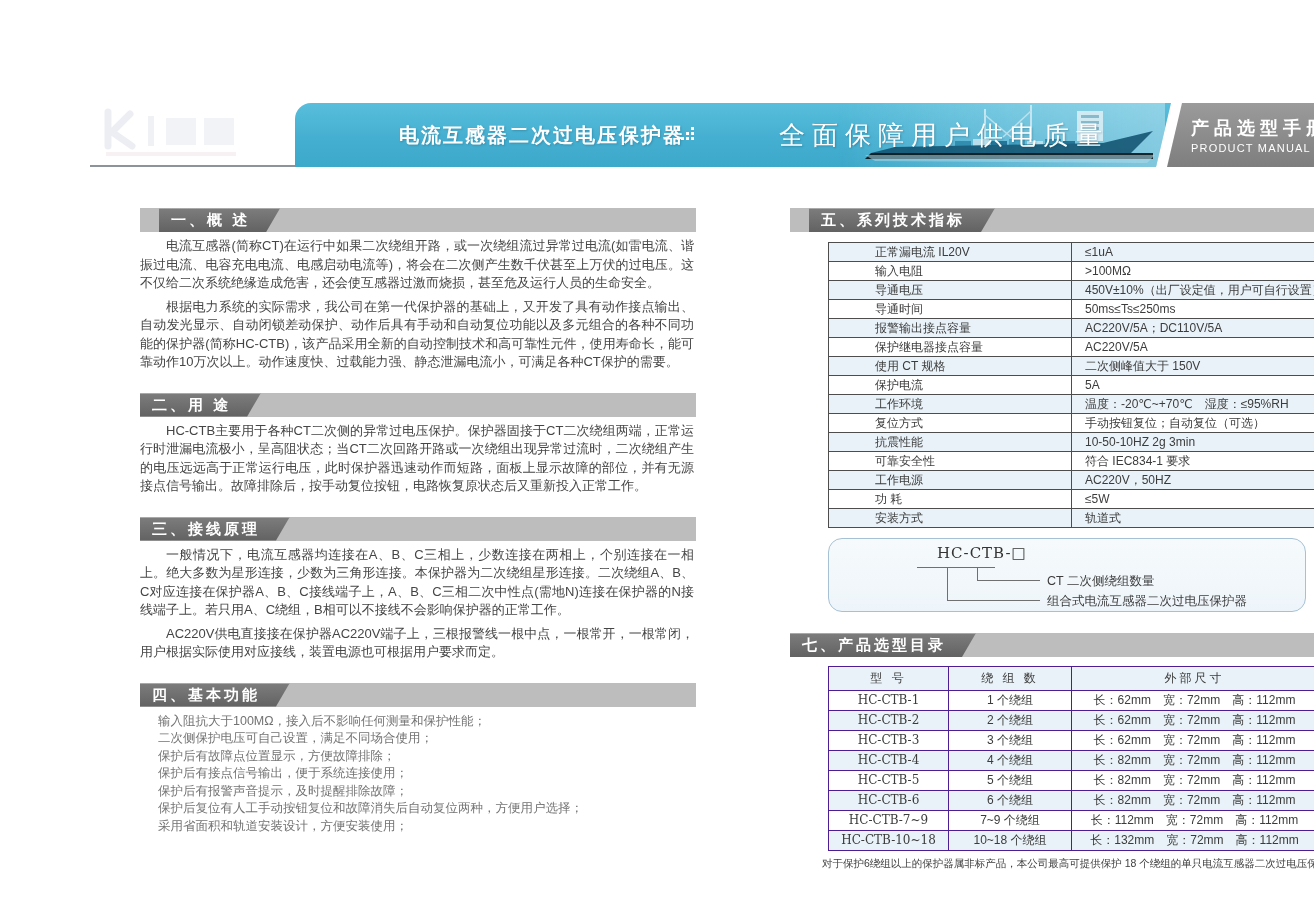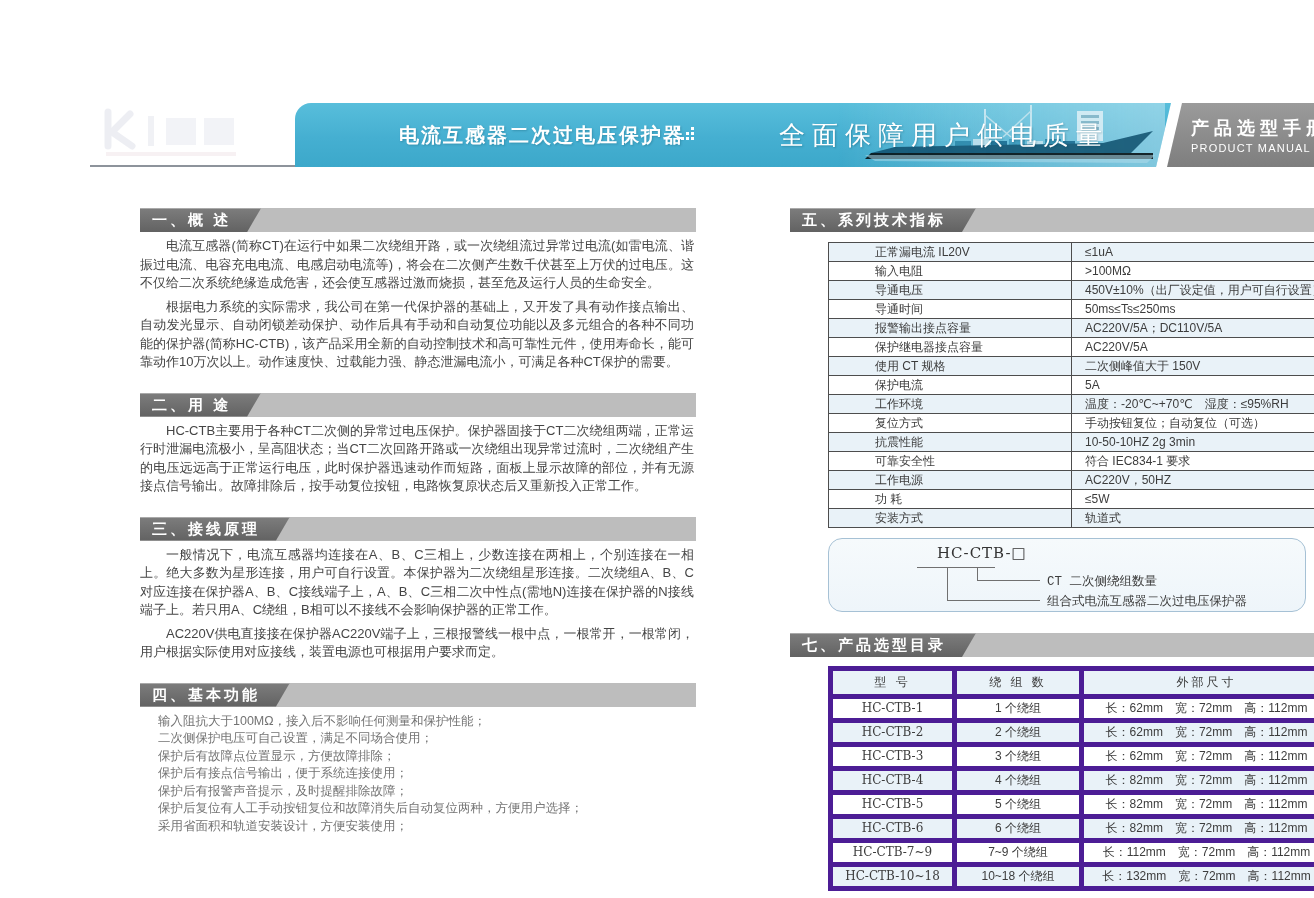--- a/index.html
+++ b/index.html
@@ -40,21 +40,21 @@
     background:linear-gradient(180deg,#9b9b9b,#7e7e7e);
     color:#fff;text-align:left;
   }
   .manual-title{margin:13px 0 0 24px;font-size:18px;font-weight:bold;letter-spacing:5px;white-space:nowrap;}
   .manual-sub{margin:2px 0 0 24px;font-size:11px;letter-spacing:1.2px;white-space:nowrap;}
   
   .col-left{position:absolute;left:140px;top:208px;width:556px;}
   .col-right{position:absolute;left:790px;top:208px;width:524px;}
   
   .sec{height:24px;background:#bdbdbd;position:relative;margin-top:21px;}
-  .sec.first{margin-top:0;}
+  .sec.first{margin-top:0;padding-left:19px;}
   .sec-dark{
     display:inline-block;height:24px;line-height:24px;vertical-align:top;
     background:linear-gradient(180deg,#7d7d7d,#626262);
     color:#fff;font-size:15px;font-weight:bold;letter-spacing:3px;
     padding:0 30px 0 12px;
     clip-path:polygon(0 0,100% 0,calc(100% - 14px) 100%,0 100%);
     box-shadow:inset 0 1px 0 rgba(255,255,255,.35);
     white-space:nowrap;
   }
   
@@ -77,26 +77,26 @@
     border:1px solid #a6c1d5;border-radius:14px;
     background:linear-gradient(180deg,#f6fafc,#eef5fa);
   }
   .model-code{
     position:absolute;left:88px;top:5px;font-family:"DejaVu Serif","Liberation Serif",serif;
     font-size:15px;letter-spacing:1px;color:#333;margin-left:20px;
   }
   .model-underline{position:absolute;left:88px;top:28px;width:78px;height:1px;background:#707070;}
   .model-line-a{position:absolute;left:148px;top:28px;width:62px;height:13px;border-left:1px solid #707070;border-bottom:1px solid #707070;}
   .model-line-b{position:absolute;left:118px;top:28px;width:92px;height:33px;border-left:1px solid #707070;border-bottom:1px solid #707070;}
-  .model-label-a{position:absolute;left:218px;top:34px;font-size:12.5px;color:#3c3c3c;white-space:nowrap;font-family:Liberation Mono, monospace;}
+  .model-label-a{position:absolute;left:218px;top:34px;font-size:12.5px;color:#3c3c3c;white-space:nowrap;}
   .model-label-b{position:absolute;left:218px;top:54px;font-size:12.5px;color:#3c3c3c;white-space:nowrap;}
   
   .catalog-table{margin:9px 0 0 38px;width:480px;}
   .catalog-table th,.catalog-table td{
-    border:5px solid #4c1d95;text-align:center;font-size:12px;color:#3c3c3c;
+    border:1px solid #4c1d95;text-align:center;font-size:12px;color:#3c3c3c;
     overflow:hidden;white-space:nowrap;font-weight:normal;
   }
   .catalog-table th{height:21px;line-height:21px;background:#e9f2f8;letter-spacing:3px;}
   .catalog-table td{height:17px;line-height:17px;}
   .catalog-table tbody tr:nth-child(even) td{background:#e9f2f8;}
   .catalog-table .c1{width:117px;}
   .catalog-table .c2{width:120px;}
   .catalog-table .c3{width:243px;}
   .serif{font-family:"DejaVu Serif","Liberation Serif",serif;}
   .catalog-note{margin:6px 0 0 32px;width:486px;font-size:10.5px;color:#404040;white-space:nowrap;letter-spacing:0;}
@@ -171,21 +171,21 @@
     <p class="para">根据电力系统的实际需求，我公司在第一代保护器的基础上，又开发了具有动作接点输出、自动发光显示、自动闭锁差动保护、动作后具有手动和自动复位功能以及多元组合的各种不同功能的保护器(简称HC-CTB)，该产品采用全新的自动控制技术和高可靠性元件，使用寿命长，能可靠动作10万次以上。动作速度快、过载能力强、静态泄漏电流小，可满足各种CT保护的需要。</p>
 
     <div class="sec">
       <span class="sec-dark">二、用 途</span>
     </div>
     <p class="para">HC-CTB主要用于各种CT二次侧的异常过电压保护。保护器固接于CT二次绕组两端，正常运行时泄漏电流极小，呈高阻状态；当CT二次回路开路或一次绕组出现异常过流时，二次绕组产生的电压远远高于正常运行电压，此时保护器迅速动作而短路，面板上显示故障的部位，并有无源接点信号输出。故障排除后，按手动复位按钮，电路恢复原状态后又重新投入正常工作。</p>
 
     <div class="sec">
       <span class="sec-dark">三、接线原理</span>
     </div>
-    <p class="para">一般情况下，电流互感器均连接在A、B、C三相上，少数连接在两相上，个别连接在一相上。绝大多数为星形连接，用户可自行设置。本保护器为二次绕组星形连接。二次绕组A、B、C对应连接在保护器A、B、C接线端子上，A、B、C三相二次中性点(需地N)连接在保护器的N接线端子上。若只用A、C绕组，B相可以不接线不会影响保护器的正常工作。</p>
+    <p class="para">一般情况下，电流互感器均连接在A、B、C三相上，少数连接在两相上，个别连接在一相上。绝大多数为星形连接，少数为三角形连接。本保护器为二次绕组星形连接。二次绕组A、B、C对应连接在保护器A、B、C接线端子上，A、B、C三相二次中性点(需地N)连接在保护器的N接线端子上。若只用A、C绕组，B相可以不接线不会影响保护器的正常工作。</p>
     <p class="para">AC220V供电直接接在保护器AC220V端子上，三根报警线一根中点，一根常开，一根常闭，用户根据实际使用对应接线，装置电源也可根据用户要求而定。</p>
 
     <div class="sec">
       <span class="sec-dark">四、基本功能</span>
     </div>
     <ul class="func-list">
       <li>输入阻抗大于100MΩ，接入后不影响任何测量和保护性能；</li>
       <li>二次侧保护电压可自己设置，满足不同场合使用；</li>
       <li>保护后有故障点位置显示，方便故障排除；</li>
       <li>保护后有接点信号输出，便于系统连接使用；</li>

